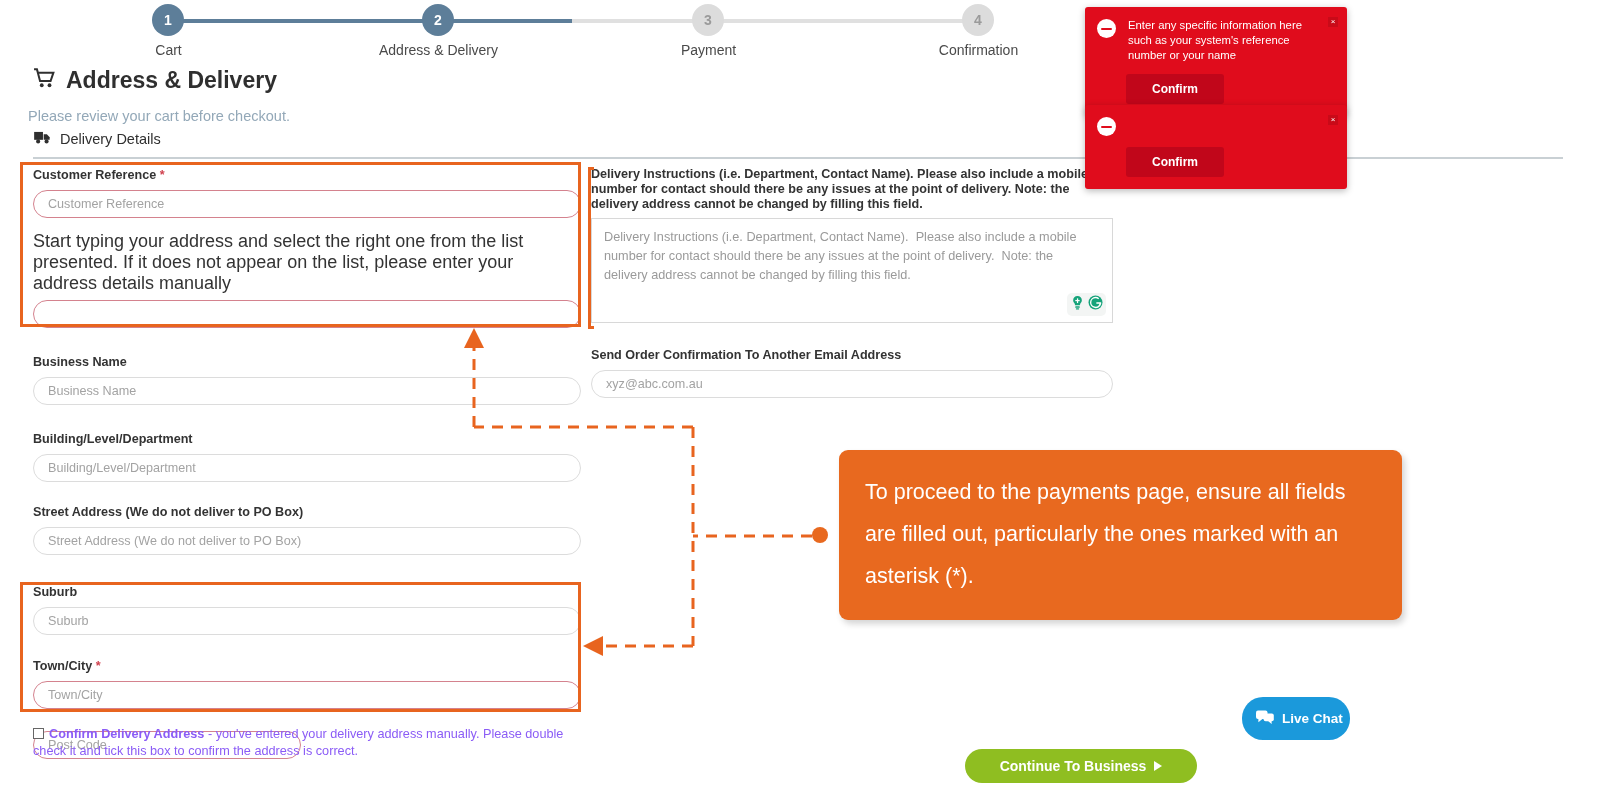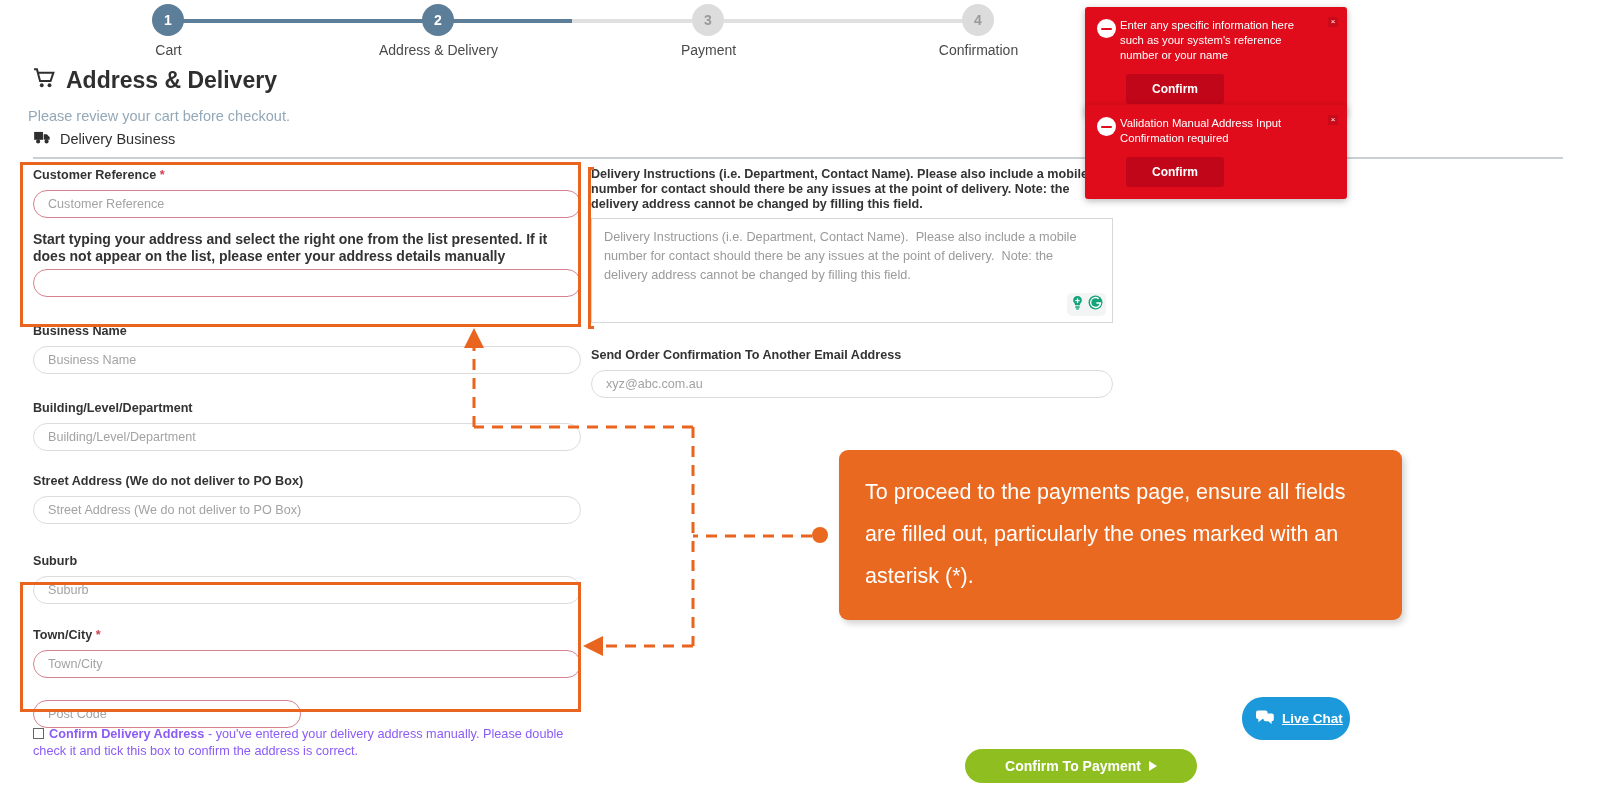--- a/index.html
+++ b/index.html
@@ -54,21 +54,21 @@
   .form-col-left { position: absolute; left: 33px; top: 167px; width: 548px; }
   .form-col-right { position: absolute; left: 591px; top: 167px; width: 522px; }
 
   .field { margin-bottom: 13px; }
   .fl {
     font-size: 12.6px; font-weight: bold; color: #333; margin-bottom: 6px;
     line-height: 1.35;
   }
   .fl .req { color: #d0424f; font-weight: bold; }
   .fhelp {
-    font-size: 14px; font-weight: bold; color: #333; line-height: 1.18;
+    font-size: 18px; font-weight: normal; color: #333; line-height: 1.18;
     margin-top: 12px; margin-bottom: 5px;
   }
   .inp {
     display: block; width: 100%; height: 28px; border-radius: 14px;
     border: 1px solid #dcdcdc; background: #fff;
     padding: 0 14px; font-size: 12.6px; color: #333;
     font-family: "Liberation Sans", sans-serif; outline: none;
   }
   .inp::placeholder { color: #a3a3a3; }
   .inp.required-inp { border: 1px solid #d4828e; }
@@ -109,21 +109,21 @@
   .confirm-strong { font-weight: bold; }
 
   
   .toast {
     position: absolute; background: #e00c1c; border-radius: 3px;
     box-shadow: 0 2px 7px rgba(0,0,0,0.28);
     color: #fff; padding: 11px 12px 12px 12px;
   }
   #toast1 { left: 1085px; top: 7px; width: 262px; }
   #toast2 { left: 1085px; top: 105px; width: 262px; }
-  .toast-body { display: flex; gap: 4px; }
+  .toast-body { display: flex; gap: 12px; }
   .toast-icon {
     flex: 0 0 auto; width: 19px; height: 19px; border-radius: 50%;
     background: #fff; position: relative; margin-top: 1px;
   }
   .toast-icon::after {
     content:""; position: absolute; left: 4px; top: 8.5px;
     width: 11px; height: 2.6px; background: #e00c1c; border-radius: 1px;
   }
   .toast-msg { font-size: 11.3px; line-height: 1.33; padding-right: 16px; }
   .toast-close {
@@ -161,21 +161,20 @@
     color: #fff; font-size: 14px; font-weight: bold;
     font-family: "Liberation Sans", sans-serif; cursor: pointer;
     display: flex; align-items: center; justify-content: center; gap: 8px;
   }
   #live-chat {
     position: absolute; left: 1242px; top: 697px; width: 108px; height: 43px;
     background: #1b99db; border-radius: 21px;
     color: #fff; font-size: 13.5px; font-weight: bold;
     display: flex; align-items: center; gap: 8px; padding-left: 14px;
     cursor: pointer;
-    text-decoration: underline;
   }
   .tri-right {
     width: 0; height: 0; border-left: 8px solid #fff;
     border-top: 5px solid transparent; border-bottom: 5px solid transparent;
   }
 </style>
 </head>
 <body>
 
 <div id="root">
@@ -217,21 +216,21 @@
 
   <div class="section-head">
     <span>
       <svg width="17" height="13" viewBox="0 0 18 14">
         <path d="M0 1h9.5v8.5H0z" fill="#2f2f2f"></path>
         <path d="M10.3 3.6h3.4l3 3.2v2.7h-6.4z" fill="#2f2f2f"></path>
         <circle cx="4.3" cy="11.2" r="2.2" fill="#2f2f2f"></circle>
         <circle cx="13.4" cy="11.2" r="2.2" fill="#2f2f2f"></circle>
       </svg>
     </span>
-    <span>Delivery Business</span>
+    <span>Delivery Details</span>
   </div>
 
   <div class="divider"></div>
 
   <div class="form-col-left">
 
     <div class="field">
       <div class="fl">
         <span>Customer Reference</span>
         <span class="req">*</span>
@@ -343,27 +342,26 @@
       <div class="toast-icon"></div>
       <div class="toast-msg">Enter any specific information here such as your system's reference number or your name</div>
     </div>
     <button class="toast-btn">Confirm</button>
   </div>
 
   <div class="toast" id="toast2">
     <div class="toast-close">×</div>
     <div class="toast-body">
       <div class="toast-icon"></div>
-      <div class="toast-msg">Validation Manual Address Input Confirmation required</div>
     </div>
     <button class="toast-btn">Confirm</button>
   </div>
 
   <button id="continue-btn">
-    <span>Confirm To Payment</span>
+    <span>Continue To Business</span>
     <span class="tri-right"></span>
   </button>
 
   <div id="live-chat">
     <span>
       <svg width="18" height="15" viewBox="0 0 18 15">
         <rect x="0" y="0.5" width="11.5" height="8.5" rx="2" fill="#fff"></rect>
         <polygon points="2.4,8.2 2.4,12.2 6.4,8.9" fill="#fff"></polygon>
         <rect x="7.6" y="3.6" width="10.2" height="7.6" rx="2" fill="#fff"></rect>
         <polygon points="15.6,10.5 15.6,14 12.1,11.1" fill="#fff"></polygon>

